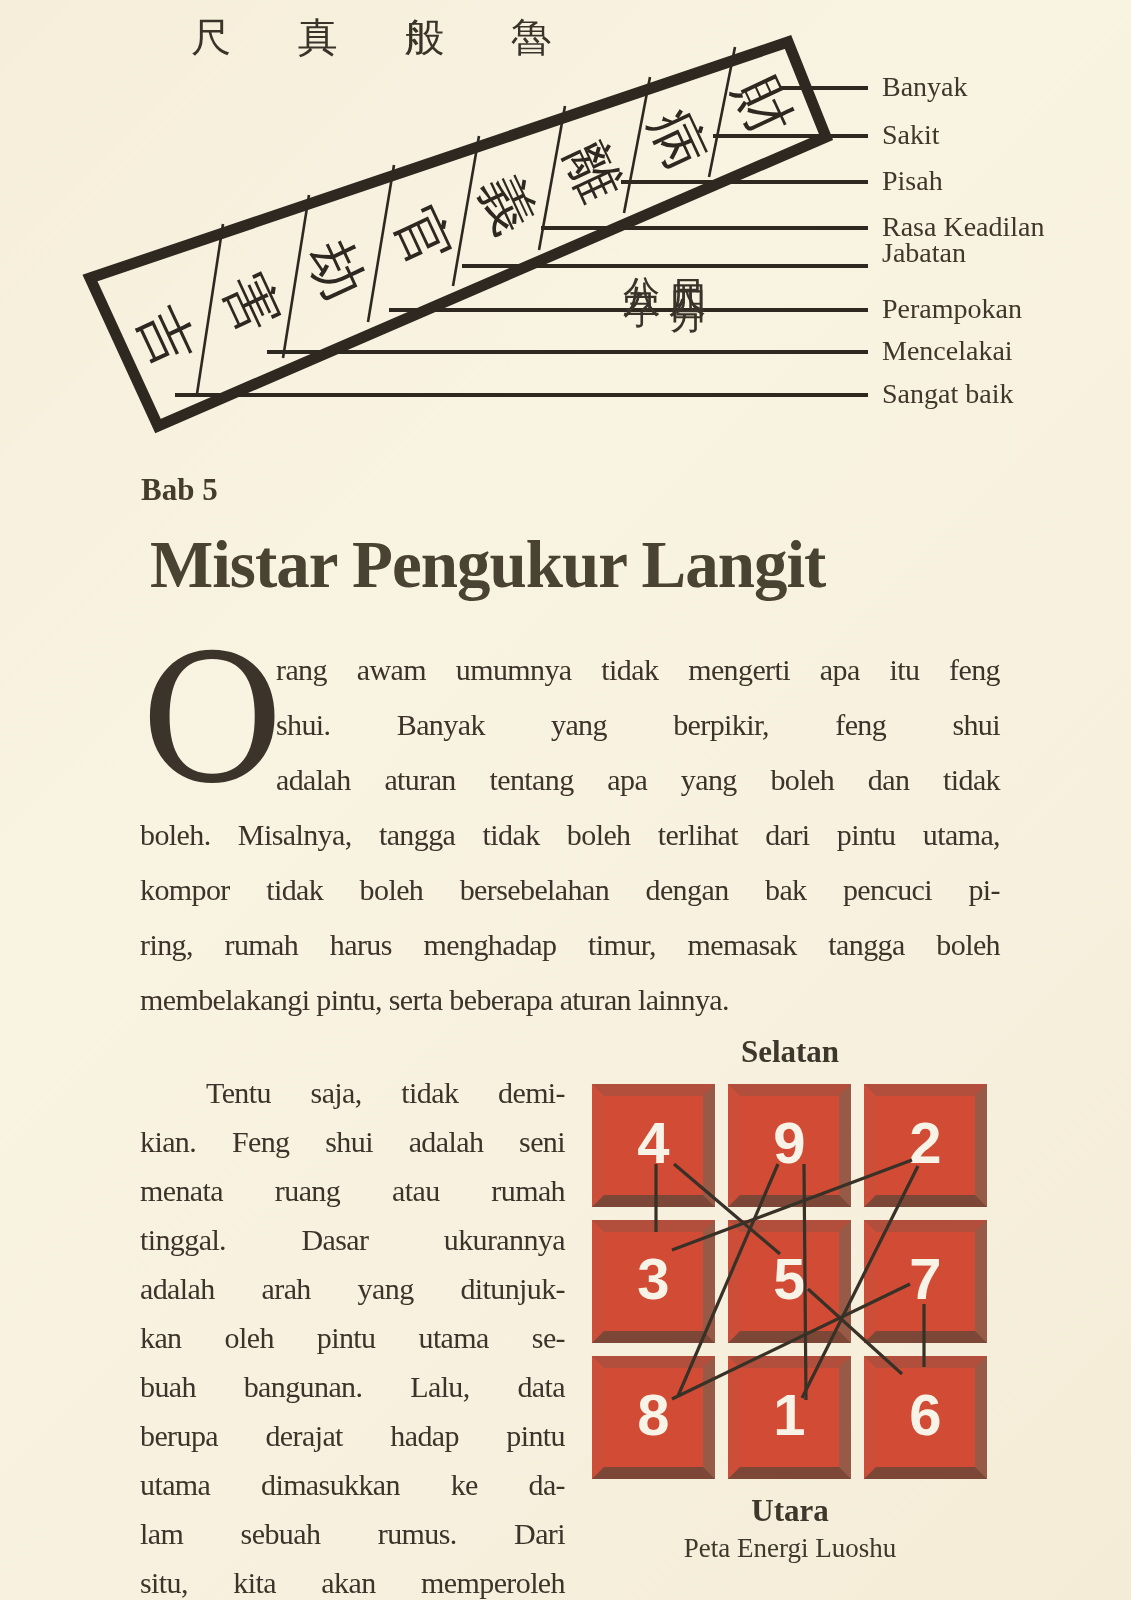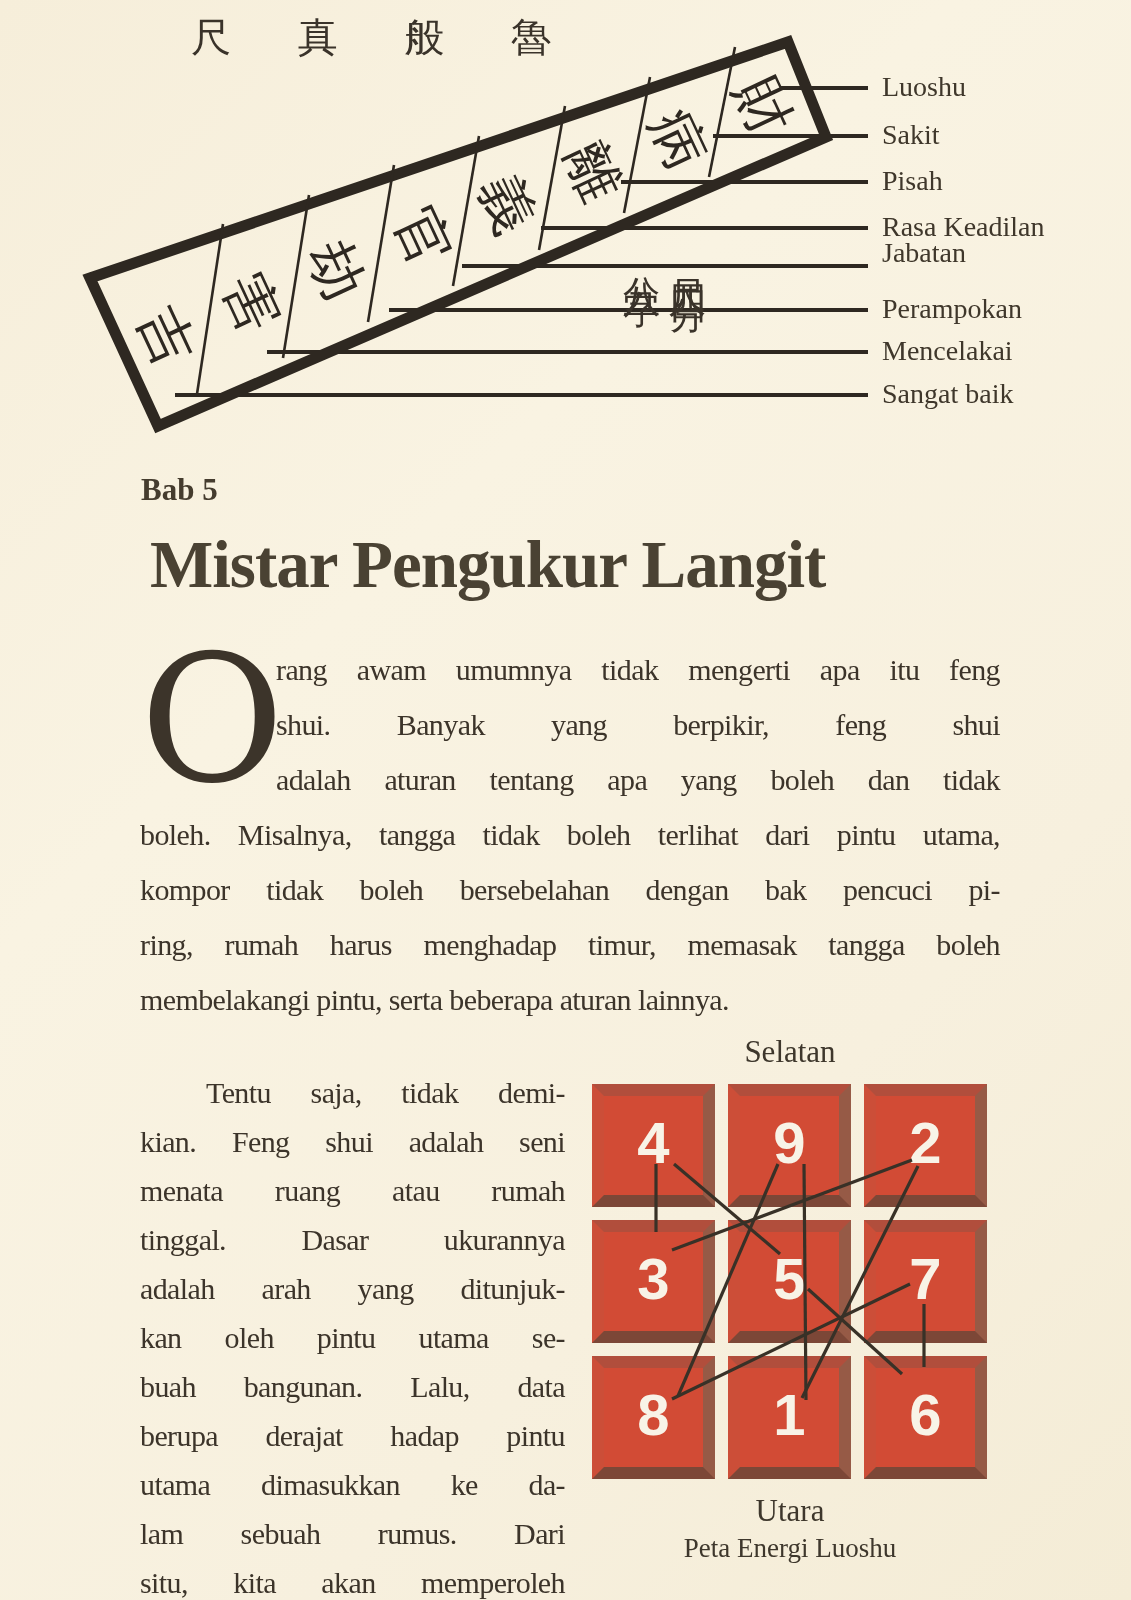--- a/index.html
+++ b/index.html
@@ -59,21 +59,21 @@
   .jline.plain{text-align:right;text-align-last:left;}
   
   .leftcol{
     position:absolute;left:140px;top:1036px;width:425px;
     font-size:30px;line-height:49px;letter-spacing:-0.6px;color:#3c342a;margin-top:32px;
   }
   .leftcol .indent{text-indent:66px;}
   
   .figure{position:absolute;left:589px;top:1034px;width:402px;}
   .fig-toplabel,.fig-bottomlabel{
-    text-align:center;font-weight:normal;font-size:31px;color:#3e372c;
+    text-align:center;font-weight:bold;font-size:31px;color:#3e372c;
     font-family:"Liberation Serif", serif;
   }
   .fig-toplabel{margin-bottom:14px;}
   .fig-bottomlabel{margin-top:14px;}
   .fig-caption{
     text-align:center;font-size:27px;color:#3e372c;margin-top:4px;
   }
   .grid-wrap{position:relative;width:396px;height:395px;margin:0 auto;}
   .luoshu-grid{
     display:grid;width:396px;height:395px;
@@ -135,21 +135,21 @@
         <line x1="713" y1="136" x2="868" y2="136"></line>
         <line x1="621" y1="182" x2="868" y2="182"></line>
         <line x1="541" y1="228" x2="868" y2="228"></line>
         <line x1="462" y1="266" x2="868" y2="266"></line>
         <line x1="389" y1="310" x2="868" y2="310"></line>
         <line x1="267" y1="352" x2="868" y2="352"></line>
         <line x1="175" y1="395" x2="868" y2="395"></line>
       </g>
     </svg>
 
-    <div class="ruler-label" style="top:71px">Luoshu</div>
+    <div class="ruler-label" style="top:71px">Banyak</div>
     <div class="ruler-label" style="top:119px">Sakit</div>
     <div class="ruler-label" style="top:165px">Pisah</div>
     <div class="ruler-label" style="top:211px">Rasa Keadilan</div>
     <div class="ruler-label" style="top:237px">Jabatan</div>
     <div class="ruler-label" style="top:293px">Perampokan</div>
     <div class="ruler-label" style="top:335px">Mencelakai</div>
     <div class="ruler-label" style="top:378px">Sangat baik</div>
 
     <div class="cjk-col right">尺四四分</div>
     <div class="cjk-col left">分八字</div>

